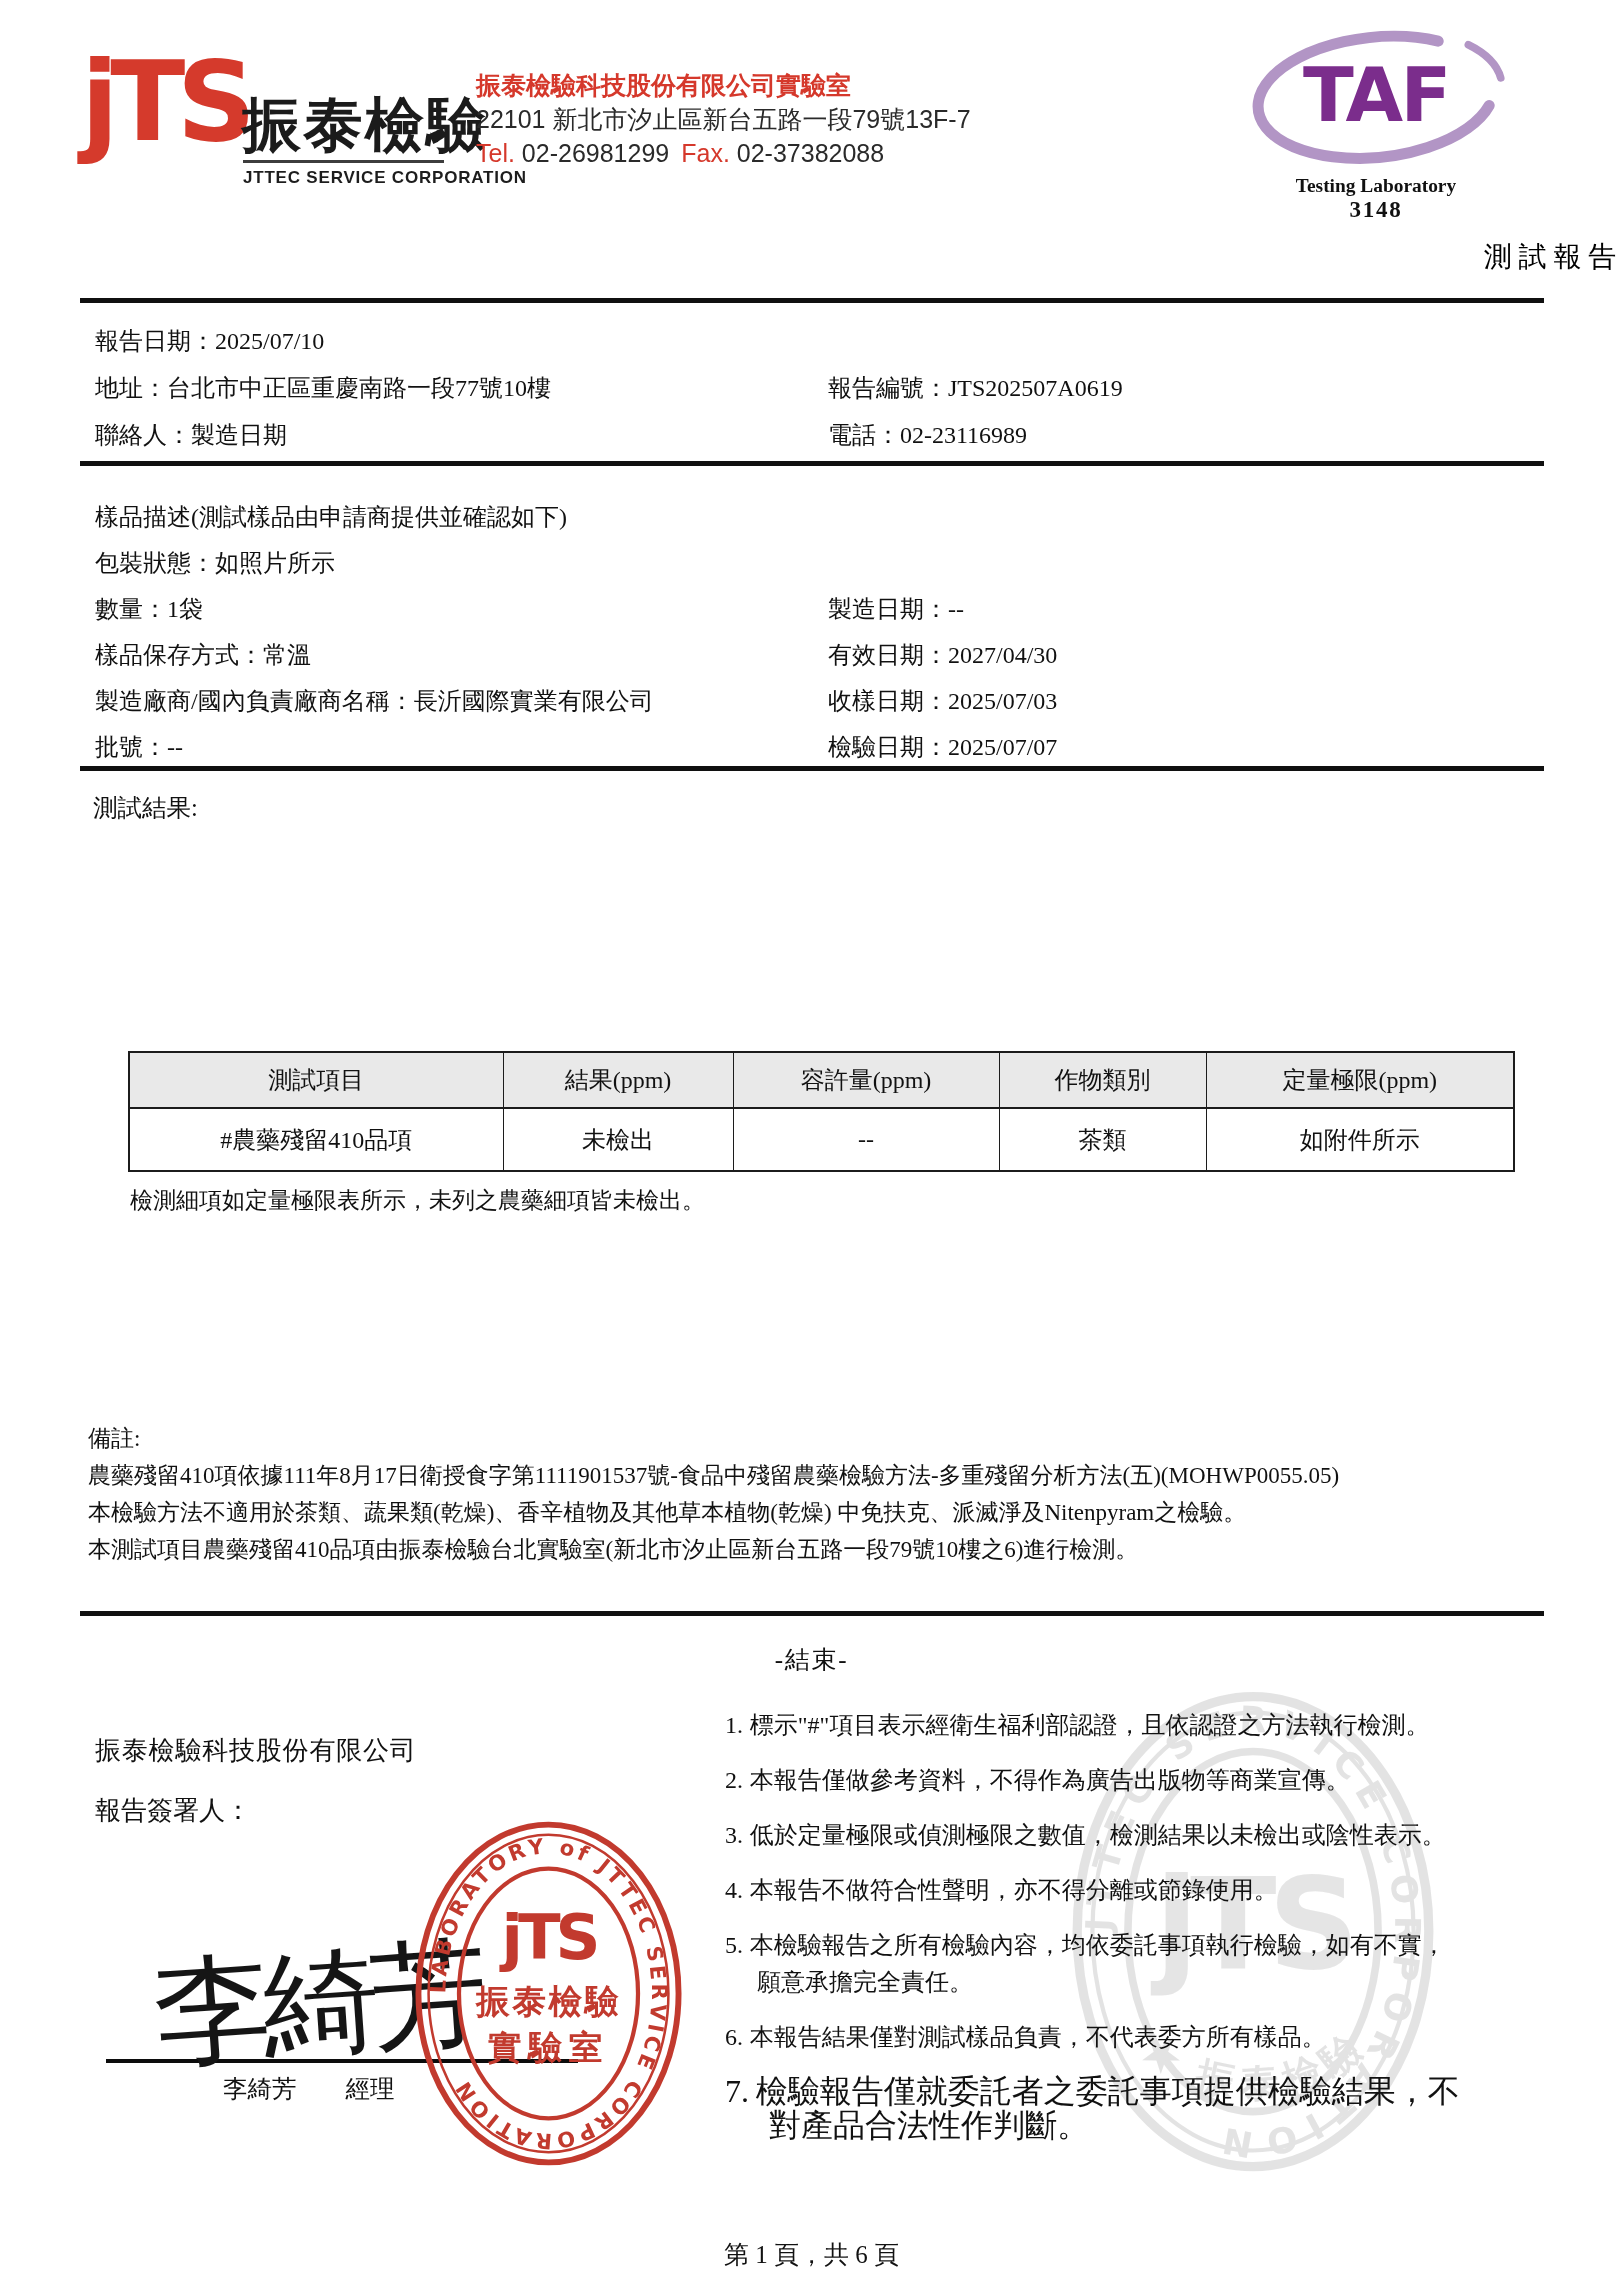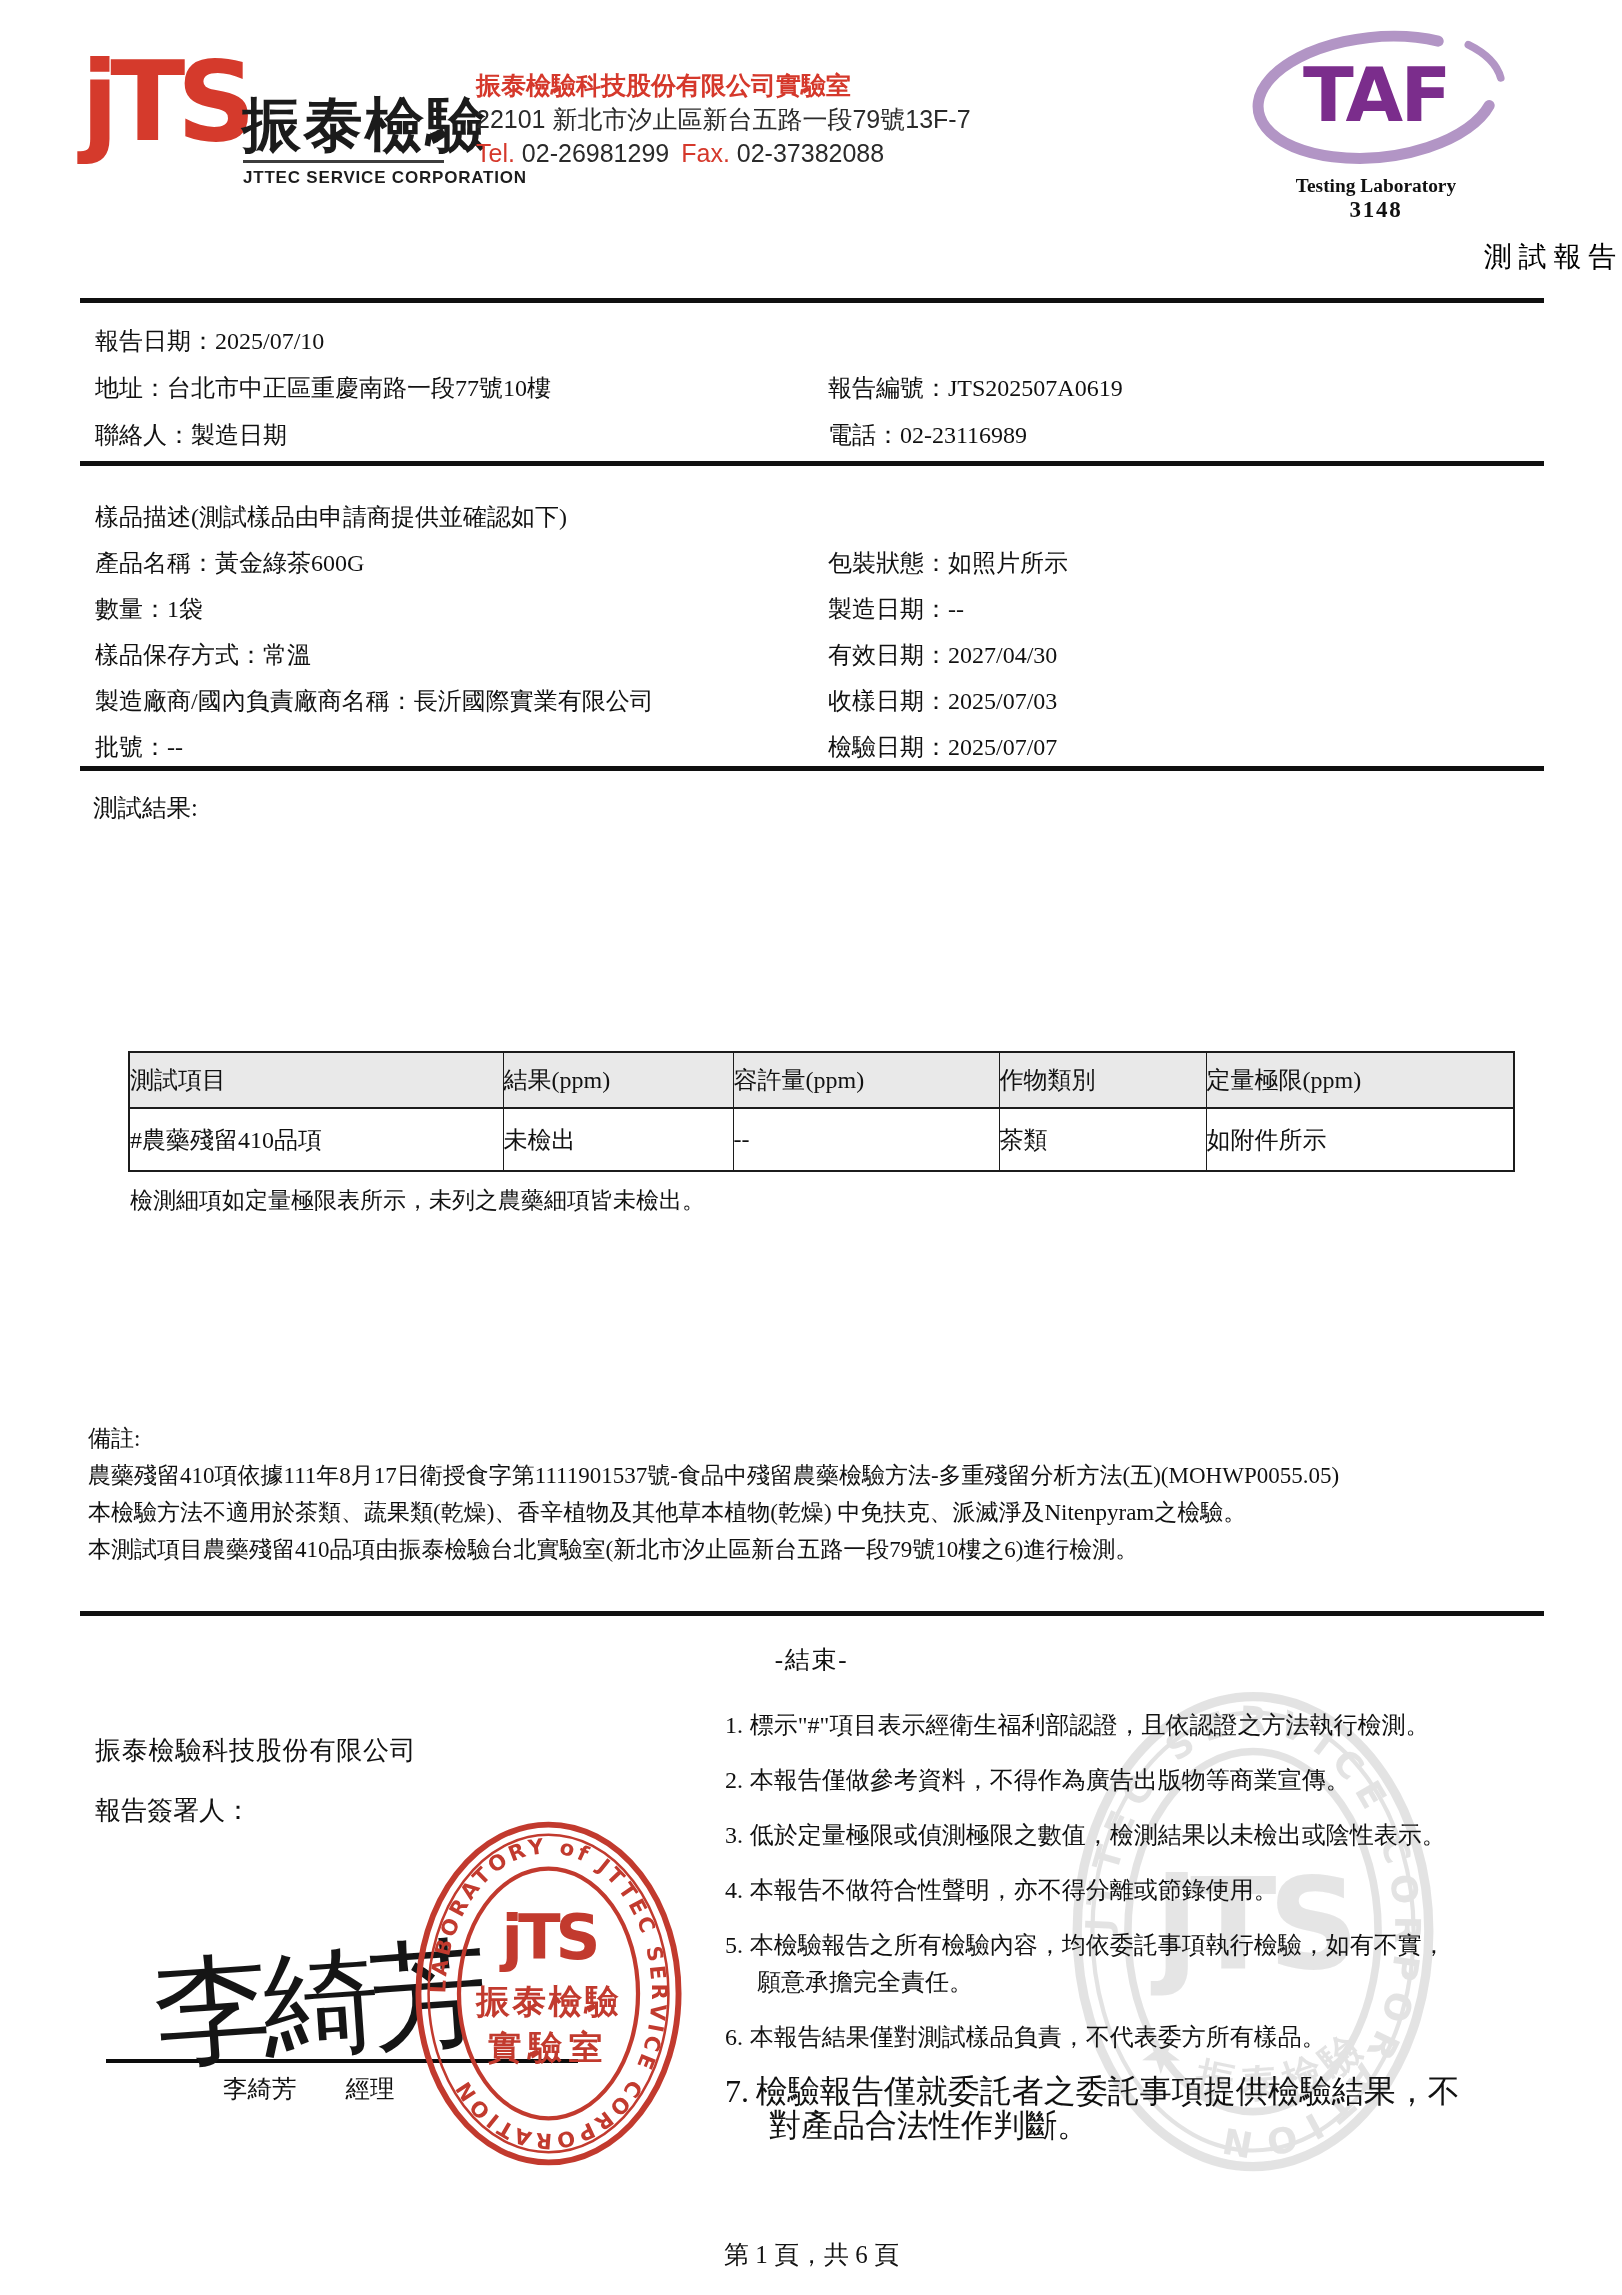--- a/index.html
+++ b/index.html
@@ -55,21 +55,21 @@
   .cell-r { width:714px; }
 
   .results-label { position:absolute; left:93px; top:791px; font-size:24.5px; }
 
   
   .report-table {
     position:absolute; left:128px; top:1051px; width:1384px;
     border-collapse:collapse; table-layout:fixed; font-size:24px;
     border:2.5px solid #1c1c1c;
   }
-  .report-table th, .report-table td { border:1.7px solid #1c1c1c; text-align:left; font-weight:normal; padding:0; }
+  .report-table th, .report-table td { border:1.7px solid #1c1c1c; text-align:center; font-weight:normal; padding:0; }
   .report-table th { height:54px; background:#e9e9e9; border-bottom:2.5px solid #1c1c1c; }
   .report-table td { height:61px; }
   .table-footnote { position:absolute; left:130px; top:1185px; font-size:23px; }
 
   
   .remarks { position:absolute; left:88px; top:1420px; font-size:23px; line-height:37px; }
 
   .end-mark { position:absolute; top:1643px; left:0; width:100%; text-align:center;
               font-size:25px; letter-spacing:1.7px; }
 
@@ -143,21 +143,20 @@
       <div class="cell-r">電話：02-23116989</div>
     </div>
   </div>
   <div class="rule rule2"></div>
 
   <div class="sample">
     <div class="row">
         <div class="cell-l">樣品描述(測試樣品由申請商提供並確認如下)</div>
       </div>
     <div class="row">
-      <div class="cell-l">產品名稱：黃金綠茶600G</div>
       <div class="cell-r">包裝狀態：如照片所示</div>
     </div>
     <div class="row">
       <div class="cell-l">數量：1袋</div>
       <div class="cell-r">製造日期：--</div>
     </div>
     <div class="row">
       <div class="cell-l">樣品保存方式：常溫</div>
       <div class="cell-r">有效日期：2027/04/30</div>
     </div>

